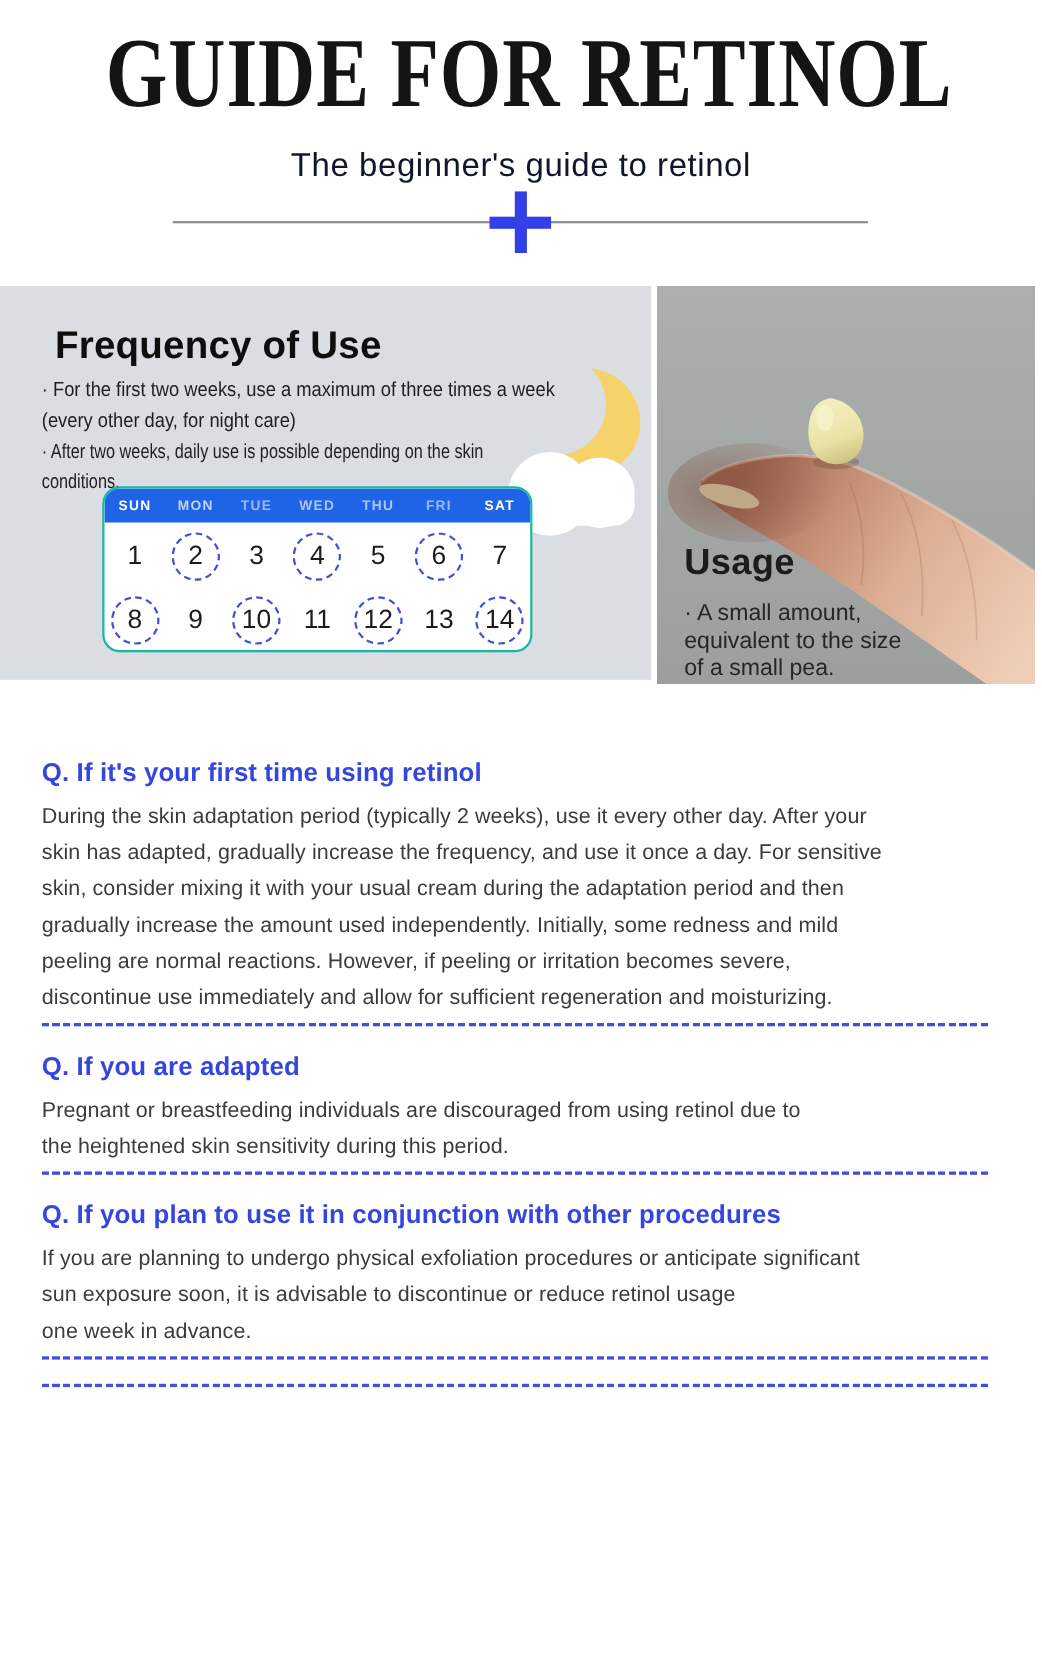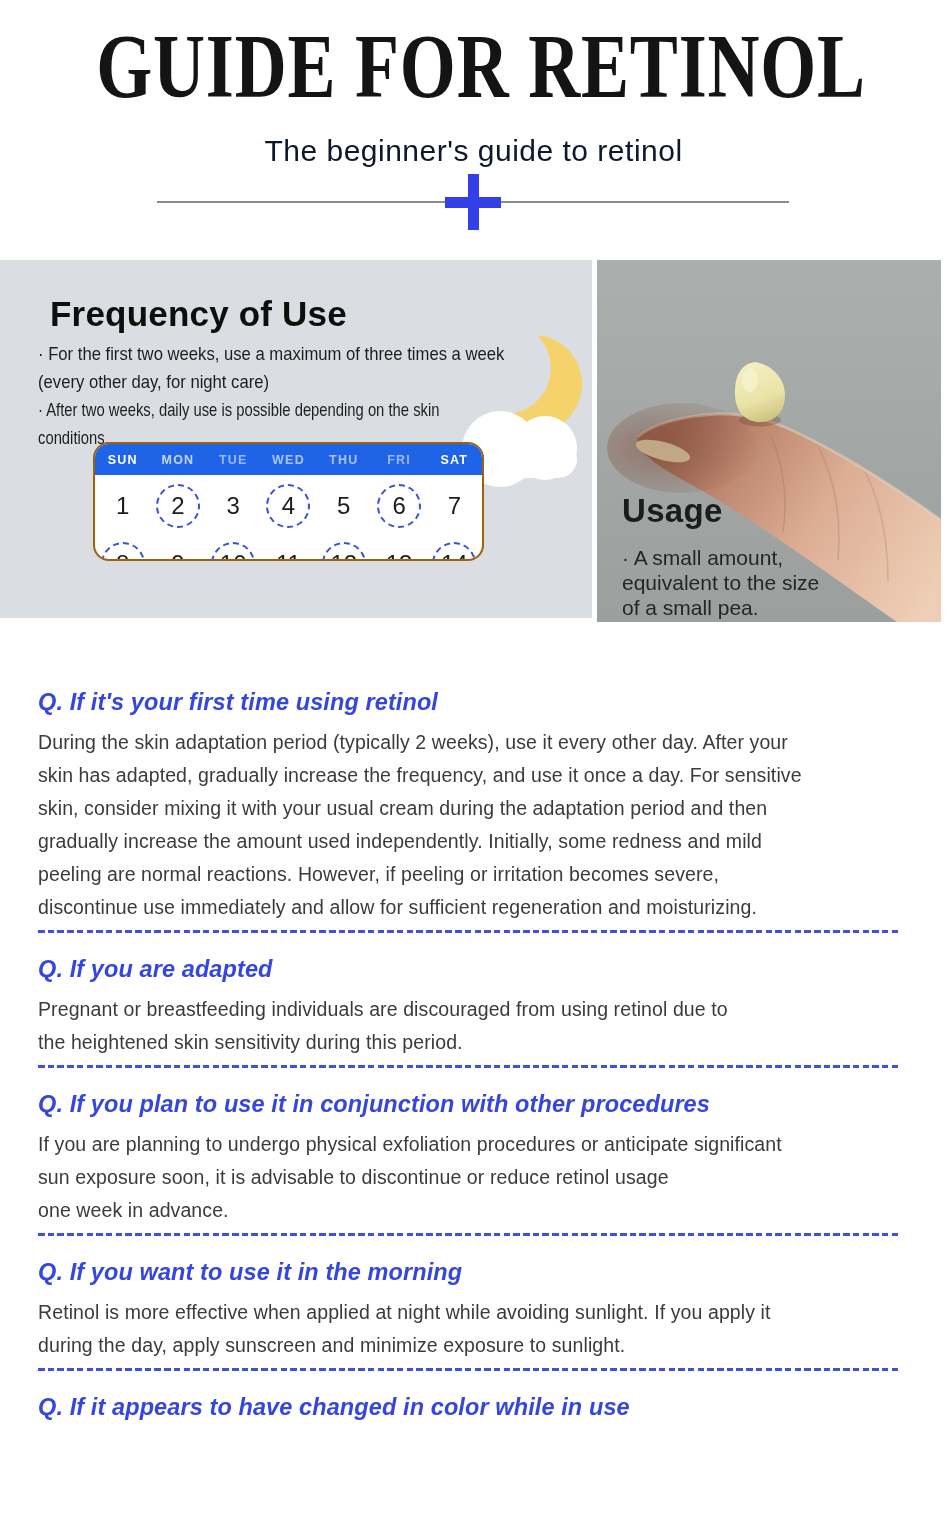--- a/index.html
+++ b/index.html
@@ -26,22 +26,22 @@
   .b1{left:38px;top:80px;font-size:18.5px;line-height:28px;transform:scaleX(.9);transform-origin:left top;}
   .b2{left:38px;top:136px;font-size:18.5px;line-height:28px;transform:scaleX(.8);transform-origin:left top;}
 
   .moon{position:absolute;left:484px;top:75px;width:98px;height:98px;border-radius:50%;background:#f6d26a;}
   .moon .moon-cut{position:absolute;left:-25px;top:-13px;width:92px;height:92px;border-radius:50%;background:#dadde2;}
   .cloud i{position:absolute;background:#ffffff;display:block;}
   .cloud .c1{left:462px;top:151px;width:76px;height:76px;border-radius:50%;}
   .cloud .c2{left:513px;top:156px;width:64px;height:64px;border-radius:50%;}
   .cloud .c3{left:455px;top:180px;width:122px;height:38px;border-radius:19px;}
 
-  .calendar{position:absolute;left:93px;top:182px;width:391px;height:119px;background:#ffffff;
-    border:2px solid #a16207;border-radius:16px;box-sizing:border-box;overflow:hidden;}
+  .calendar{position:absolute;left:93px;top:182px;width:391px;height:151px;background:#ffffff;
+    border:2px solid #14b8a6;border-radius:16px;box-sizing:border-box;overflow:hidden;}
   .cal-head{display:flex;height:31px;background:#1f63e6;}
   .cal-head .dayname{flex:1;display:flex;align-items:center;justify-content:center;
     color:#ffffff;font-size:12.5px;font-weight:700;letter-spacing:1.2px;opacity:.55;}
   .cal-head .dayname:nth-child(1),.cal-head .dayname:nth-child(7){opacity:1;}
   .cal-head .dayname:nth-child(2){opacity:.72;text-align:right;}
   .cal-head .dayname:nth-child(4),.cal-head .dayname:nth-child(5){opacity:.62;}
   .cal-grid{display:grid;grid-template-columns:repeat(7,1fr);grid-template-rows:1fr 1fr;height:116px;padding:2px 0 4px;}
   .daycell{position:relative;display:flex;align-items:center;justify-content:center;}
   .daynum{position:relative;font-size:24px;color:#1c1c1c;z-index:1;}
   .daynum.circled::before{content:"";position:absolute;left:50%;top:50%;width:40px;height:40px;
@@ -49,21 +49,21 @@
 
   
   .photo{position:absolute;left:597px;top:260px;width:385px;height:362px;overflow:hidden;}
   .photo svg{position:absolute;left:0;top:0;}
   .usage-text{position:absolute;left:25px;top:232px;}
   .usage-title{font-size:33px;font-weight:700;color:#1c1c1c;letter-spacing:.3px;}
   .usage-lines{margin-top:15px;font-size:21px;line-height:25px;color:#262626;white-space:pre-line;}
 
   
   .qa{position:absolute;left:38px;top:672px;width:862px;padding-top:16px;}
-  .qa h3{margin:0 0 10px 0;font-size:23.5px;line-height:28px;font-weight:700;color:#3546df;letter-spacing:.1px;font-style:italic;}
+  .qa h3{margin:0 0 10px 0;font-size:23.5px;line-height:28px;font-weight:700;color:#3546df;letter-spacing:.1px;}
   .qa p{margin:0;font-size:19.5px;line-height:33px;color:#3b3b3b;white-space:pre-line;letter-spacing:.1px;}
   .sep{height:3px;margin:6px 0 22px 0;
     background:repeating-linear-gradient(90deg,#4150dc 0 6.5px,transparent 6.5px 9.7px);}
 </style>
 </head>
 <body>
 
 <div id="page">
 
   <div class="title-wrap">
@@ -216,24 +216,18 @@
     <div class="sep"></div>
 
     <section class="qa-sec">
       <h3>Q. If you plan to use it in conjunction with other procedures</h3>
       <p>If you are planning to undergo physical exfoliation procedures or anticipate significant
 sun exposure soon, it is advisable to discontinue or reduce retinol usage
 one week in advance.</p>
     </section>
     <div class="sep"></div>
 
-    <section class="qa-sec">
-      <h3>Q. If you want to use it in the morning</h3>
-      <p>Retinol is more effective when applied at night while avoiding sunlight. If you apply it
-during the day, apply sunscreen and minimize exposure to sunlight.</p>
-    </section>
-    <div class="sep"></div>
-
-    <section class="qa-sec">
-      <h3>Q. If it appears to have changed in color while in use</h3>
+    <div class="sep"></div>
+
+    <section class="qa-sec">
     </section>
   </main>
 </div>
 
 </body></html>

